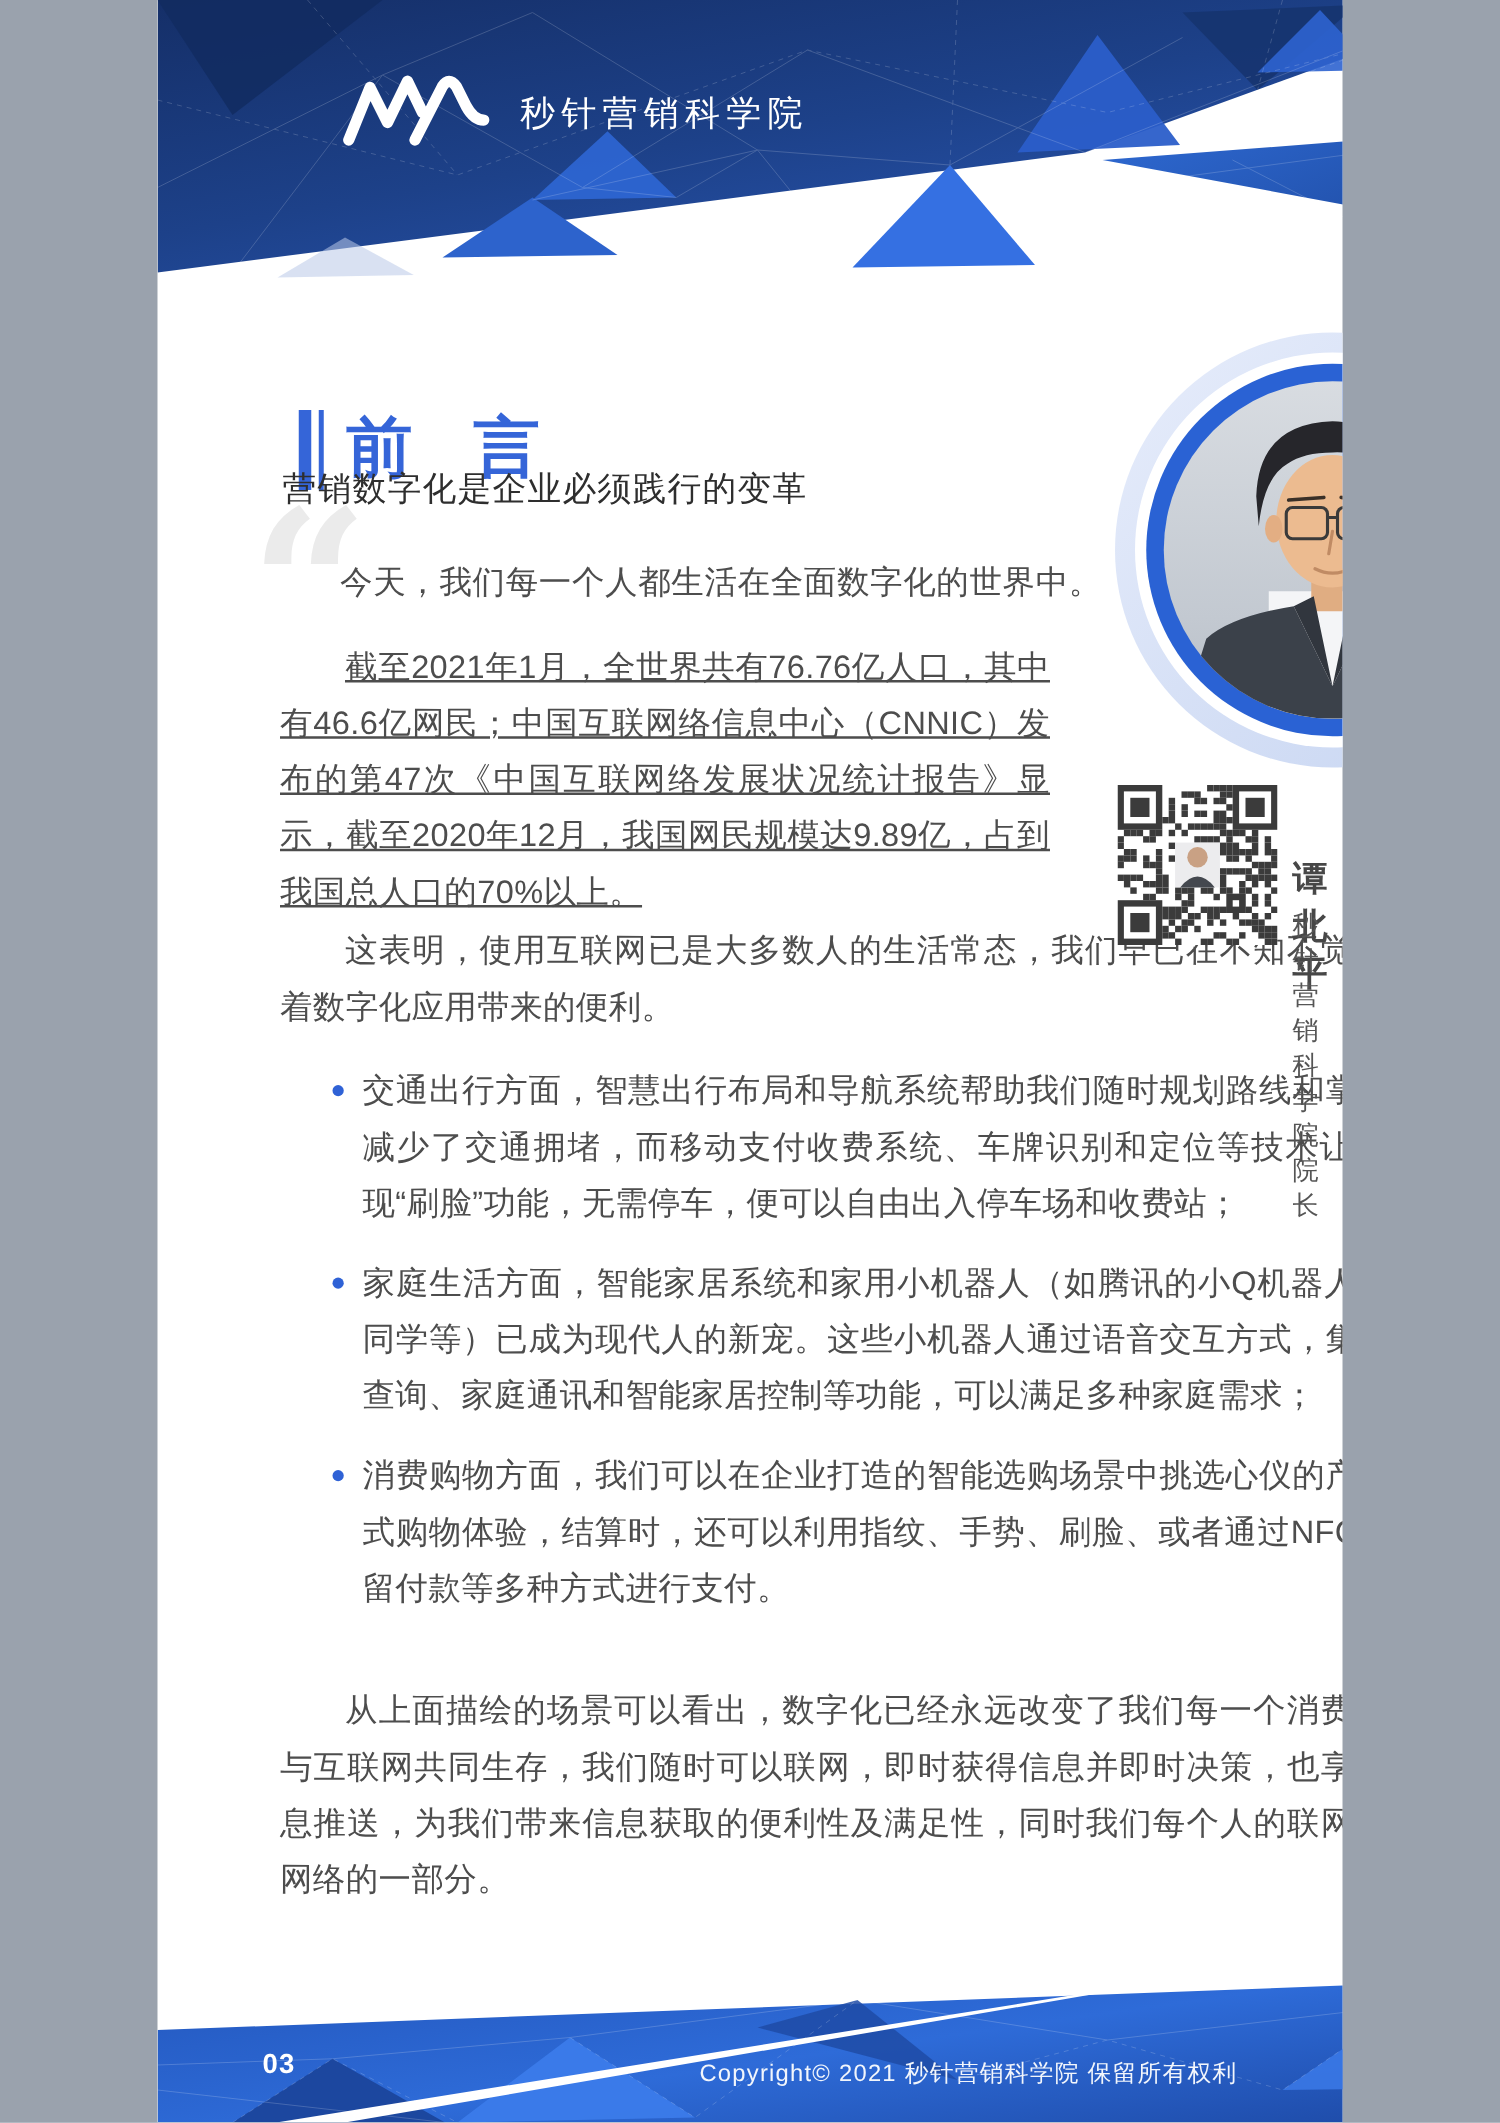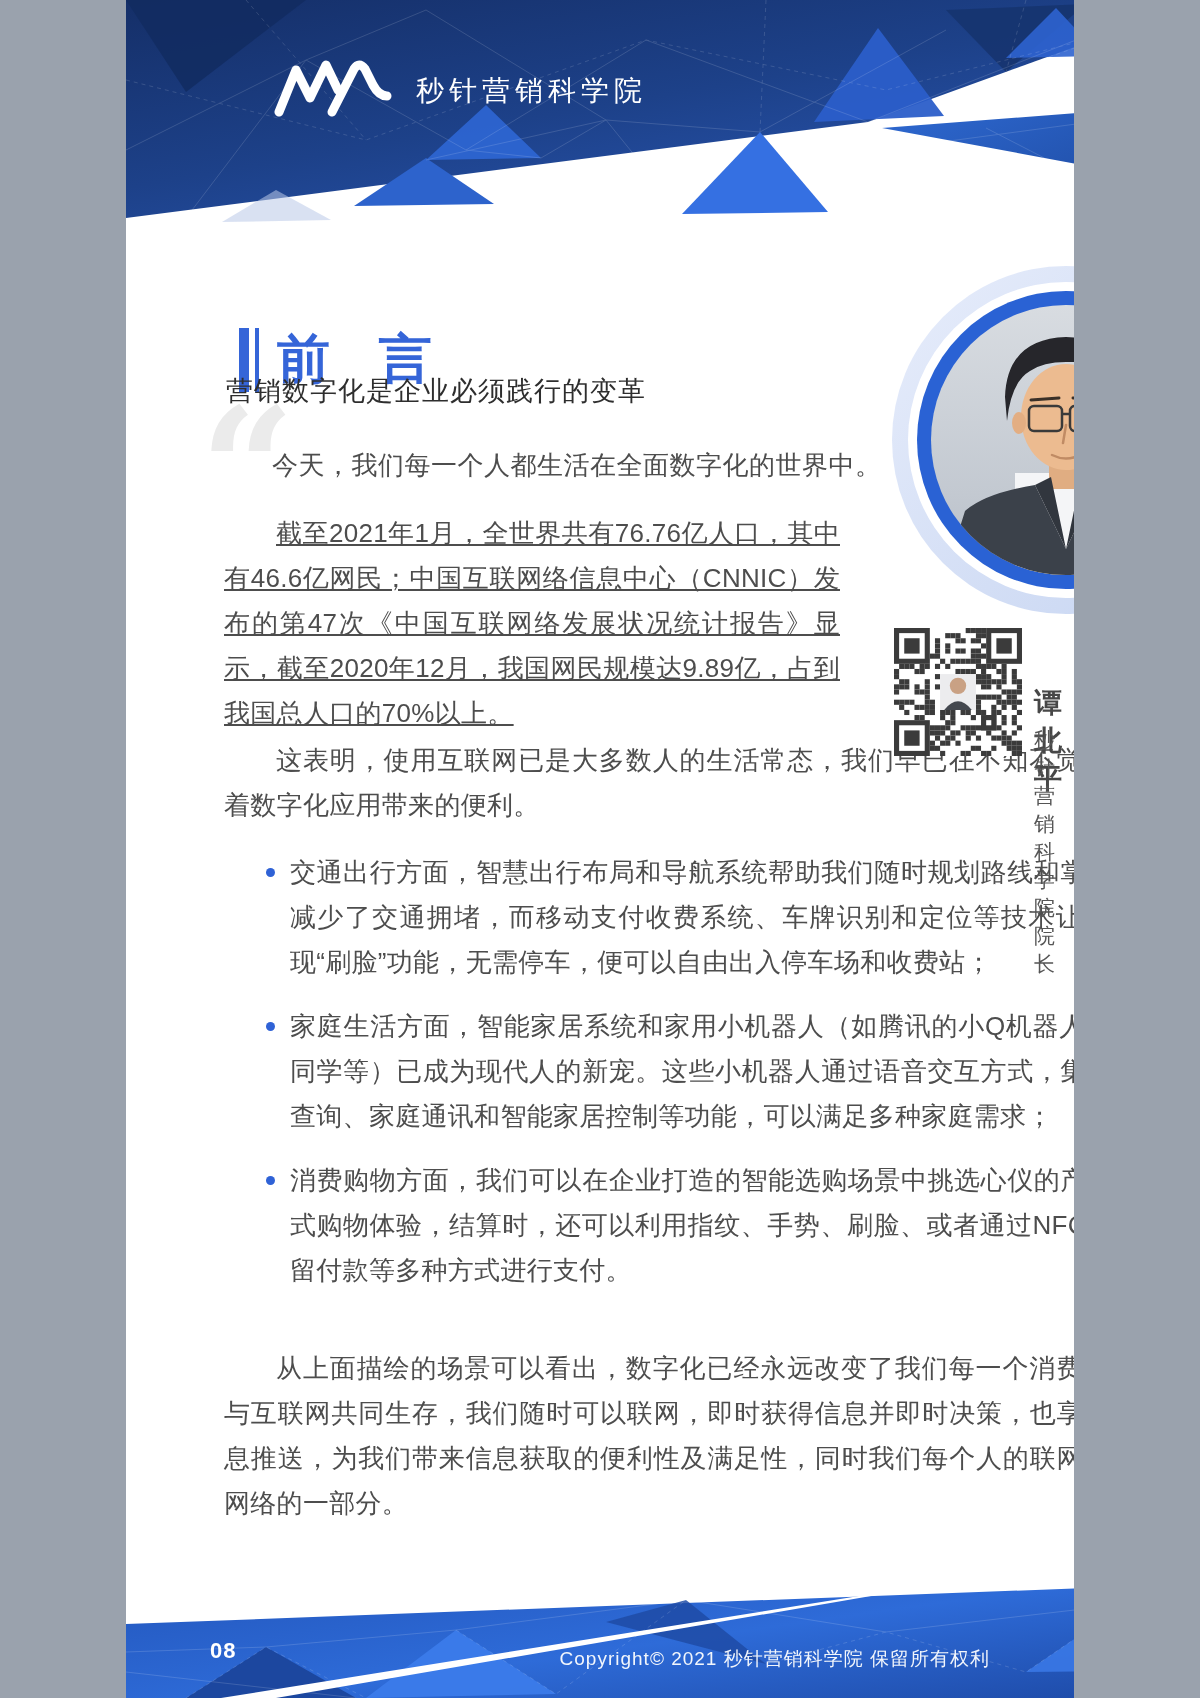--- a/index.html
+++ b/index.html
@@ -395,16 +395,16 @@
       <path d="M1105,30 L1200,7 L1200,30 Z" fill="#2e6bd8"></path>
       <g stroke="#ffffff" stroke-width="0.8" fill="none" opacity="0.18">
         <path d="M0,100 L140,95 L330,78 L560,48 L760,80 L1000,52 L1200,90"></path>
         <path d="M60,146 L140,95 L240,146 M330,78 L430,142 L560,48" stroke-dasharray="4 4"></path>
         <path d="M640,112 L760,80 L900,120 L1000,52" stroke-dasharray="4 4"></path>
         <path d="M0,120 L230,146 M1090,118 L1200,60"></path>
       </g>
       <path d="M95,146 L858,24 L902,17 L150,146 Z" fill="#ffffff"></path>
     </svg>
   </div>
-  <div class="page-num">08</div>
+  <div class="page-num">03</div>
   <div class="copyright">Copyright© 2021 秒针营销科学院 保留所有权利</div>
 
 </div>
 
 </body></html>

